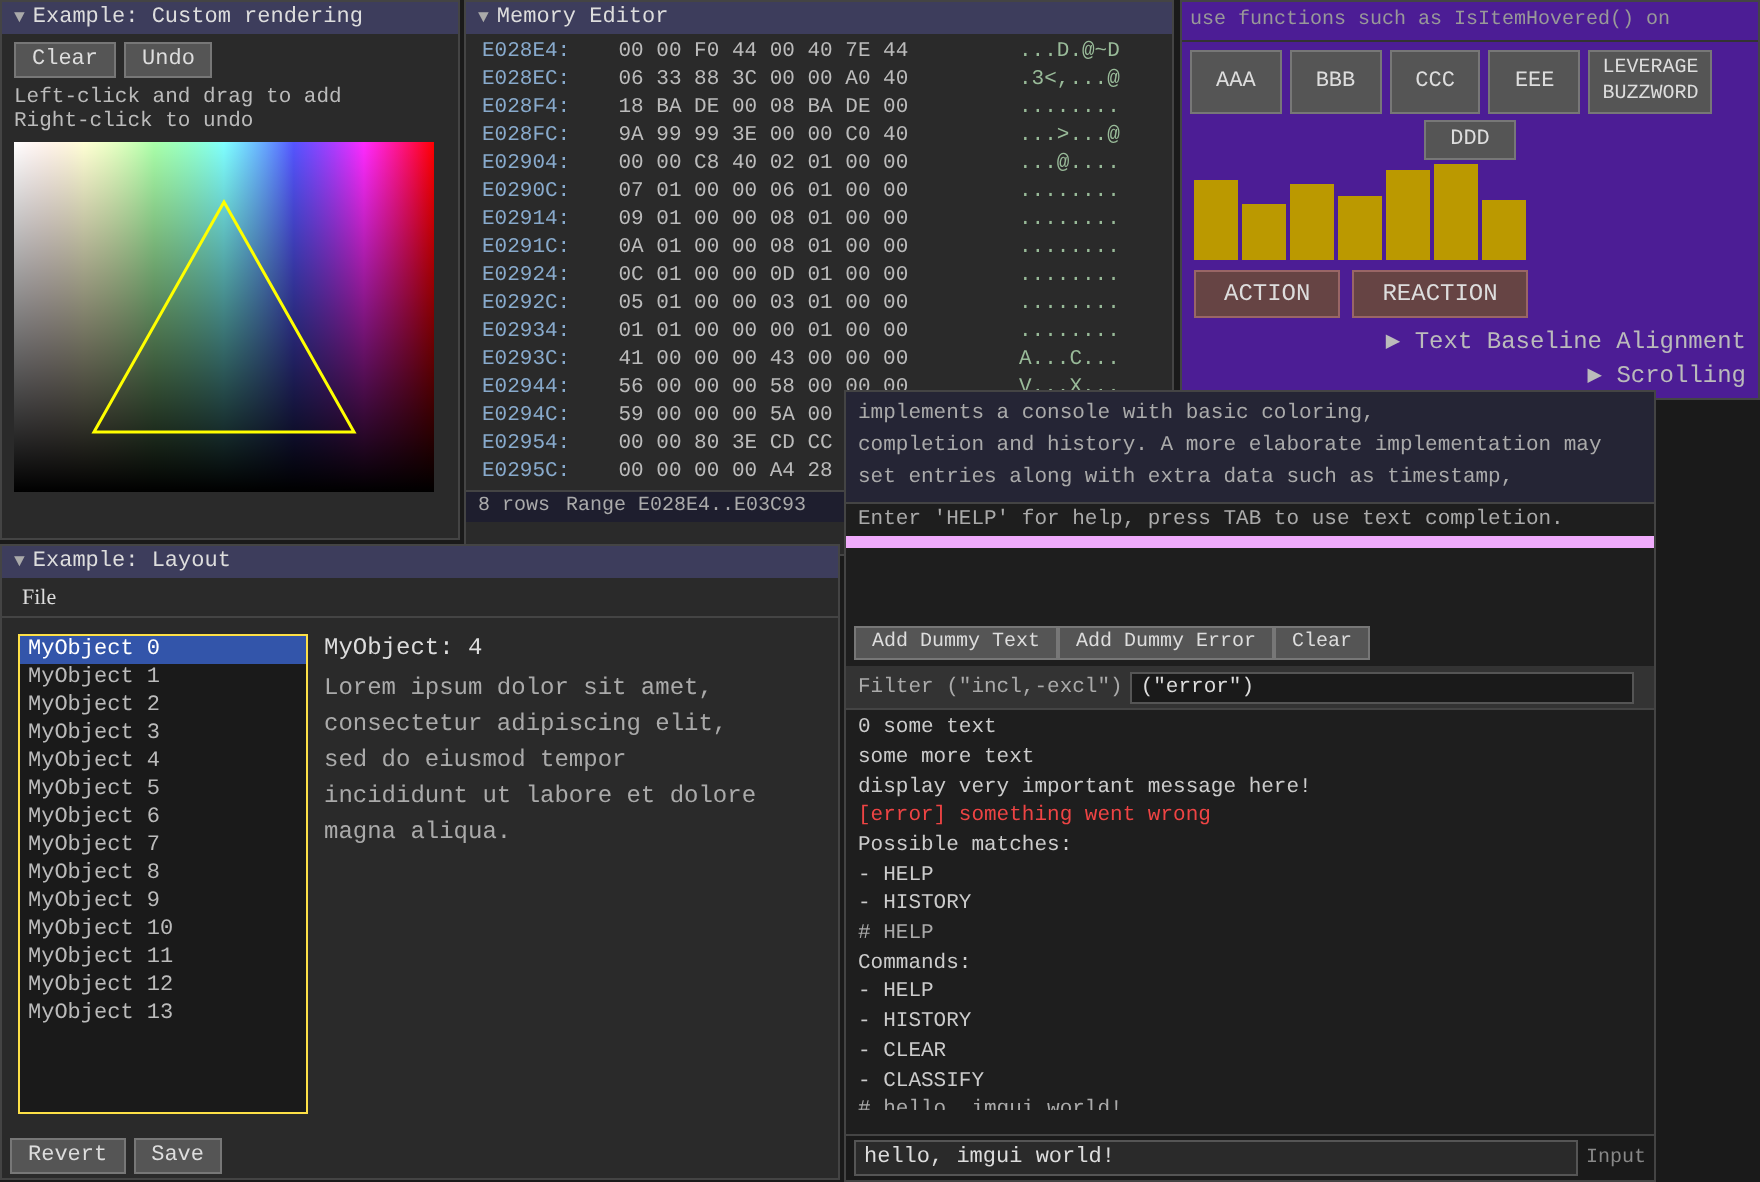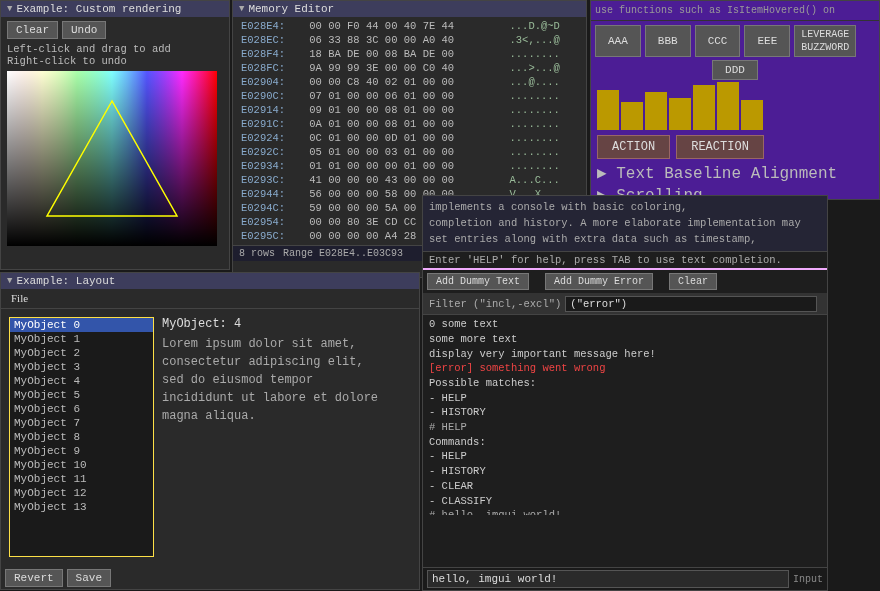--- a/index.html
+++ b/index.html
@@ -158,23 +158,24 @@
       border: 1px solid #996666;
       color: #ddd;
       padding: 4px 14px;
       font-size: 12px;
       cursor: pointer;
       font-family: 'Courier New', monospace;
     }
 
     .collapsible-item {
       padding: 1px 6px;
-      font-size: 16px;
+      font-size: 12px;
       color: #bbb;
       cursor: pointer;
+      text-align: right;
     }
 
     
     #layout-window {
       left: 0;
       top: 272px;
       width: 420px;
       height: 318px;
     }
 
@@ -238,28 +239,29 @@
       font-size: 10.5px;
       color: #aaa;
       border-bottom: 1px solid #444;
       line-height: 1.5;
     }
 
     .console-help {
       padding: 2px 6px;
       font-size: 10.5px;
       color: #aaa;
-      border-bottom: 2px solid #f0abfc;
+      border-bottom: 6px solid #f0abfc;
     }
 
     .console-buttons {
       display: flex;
-      gap: 16px;
+      gap: 0;
       padding: 3px 4px;
       border-bottom: 1px solid #333;
+      margin-top: 36px;
     }
 
     .console-btn {
       background: #555;
       border: 1px solid #777;
       color: #ddd;
       padding: 2px 8px;
       font-size: 10px;
       cursor: pointer;
       font-family: 'Courier New', monospace;

